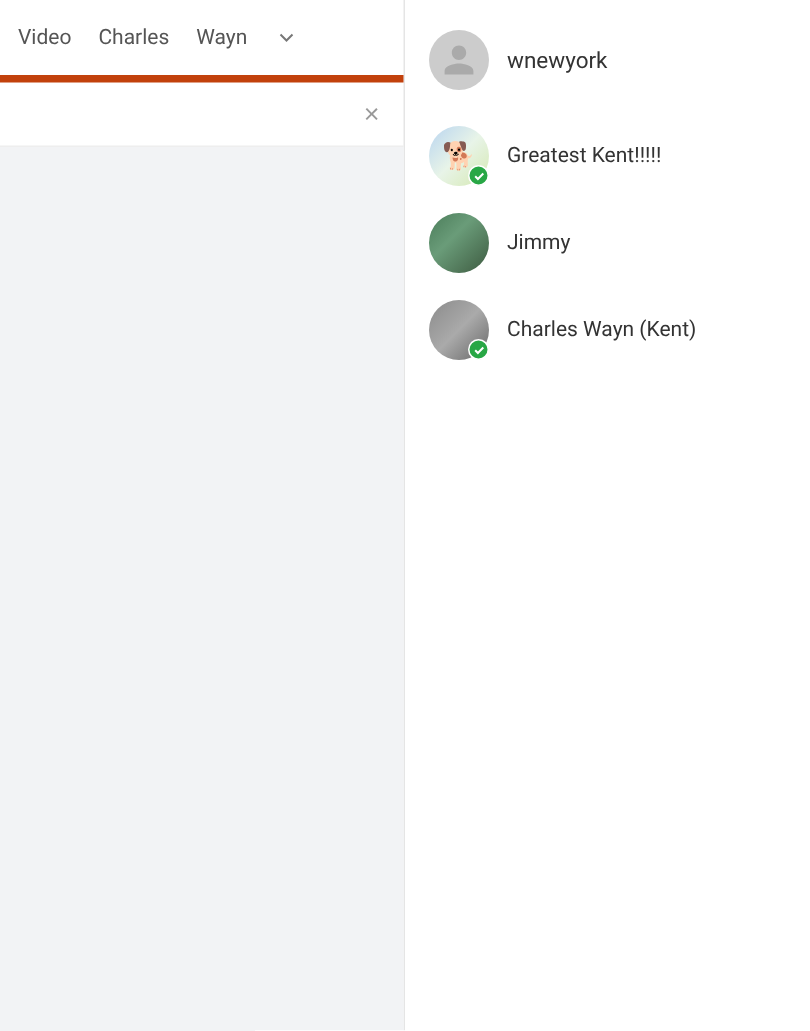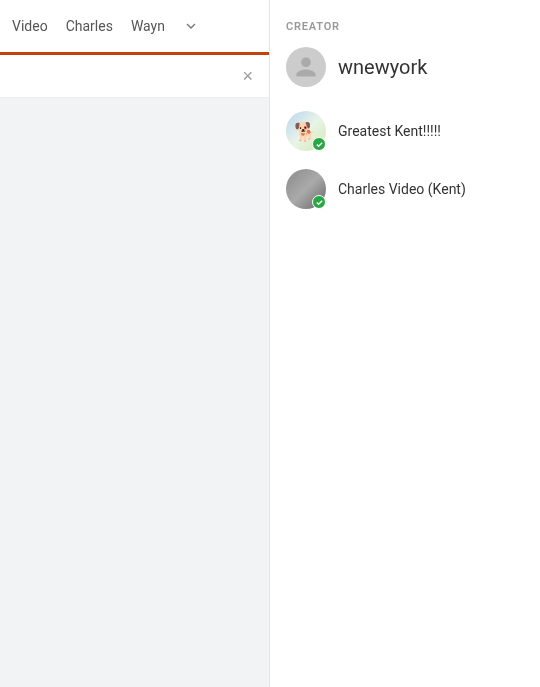--- a/index.html
+++ b/index.html
@@ -20,21 +20,21 @@
       display: flex;
       flex-direction: column;
       background: #fff;
     }
 
     .tab-bar {
       display: flex;
       align-items: center;
       padding: 0 12px;
       height: 55px;
-      border-bottom: 3px solid #c2410c;
+      border-bottom: 5px solid #c2410c;
       gap: 18px;
     }
 
     .tab-item {
       font-size: 14px;
       color: #555;
       cursor: pointer;
       padding: 4px 0;
       text-decoration: none;
     }
@@ -108,21 +108,21 @@
       height: 40px;
       border-radius: 50%;
       background: #ccc;
       display: flex;
       align-items: center;
       justify-content: center;
       overflow: hidden;
     }
 
     .avatar-name {
-      font-size: 20px;
+      font-size: 15px;
       color: #333;
       text-align: center;
     }
 
     .members-header {
       display: flex;
       align-items: center;
       justify-content: space-between;
       margin-bottom: 14px;
     }
@@ -223,21 +223,20 @@
 
   <div class="close-bar">
     <button class="close-btn">×</button>
   </div>
 
   <div class="left-content"></div>
 </div>
 
 <div class="right-panel">
 
-  <div class="section-label">CREATOR</div>
   <div class="creator-row">
     <div class="avatar-wrap">
       <div class="avatar-circle">
         <svg width="24" height="24" viewBox="0 0 24 24" fill="#aaa">
           <path d="M12 12c2.7 0 4.8-2.1 4.8-4.8S14.7 2.4 12 2.4 7.2 4.5 7.2 7.2 9.3 12 12 12zm0 2.4c-3.2 0-9.6 1.6-9.6 4.8v2.4h19.2v-2.4c0-3.2-6.4-4.8-9.6-4.8z"></path>
         </svg>
       </div>
     </div>
     <span class="avatar-name">wnewyork</span>
   </div>
@@ -248,27 +247,35 @@
       <div class="member-avatar avatar-dog">🐕</div>
       <div class="verified-badge">
         <svg viewBox="0 0 10 10" fill="white">
             <polyline points="2,5 4,7 8,3" stroke="white" stroke-width="1.5" fill="none"></polyline>
           </svg>
       </div>
     </div>
     <span class="member-name">Greatest Kent!!!!!</span>
   </div>
 
+  <div class="member-row">
+    <div class="member-avatar-wrap">
+      <div class="member-avatar avatar-jimmy">
+        
+      </div>
+    </div>
+    <span class="member-name">Jimmy</span>
+  </div>
 
   <div class="member-row">
     <div class="member-avatar-wrap">
       <div class="member-avatar avatar-kent">
         
       </div>
       <div class="verified-badge">
         <svg viewBox="0 0 10 10" fill="white">
             <polyline points="2,5 4,7 8,3" stroke="white" stroke-width="1.5" fill="none"></polyline>
           </svg>
       </div>
     </div>
-    <span class="member-name">Charles Video (Kent)</span>
+    <span class="member-name">Charles Wayn (Kent)</span>
   </div>
 </div>
 
 </body></html>

